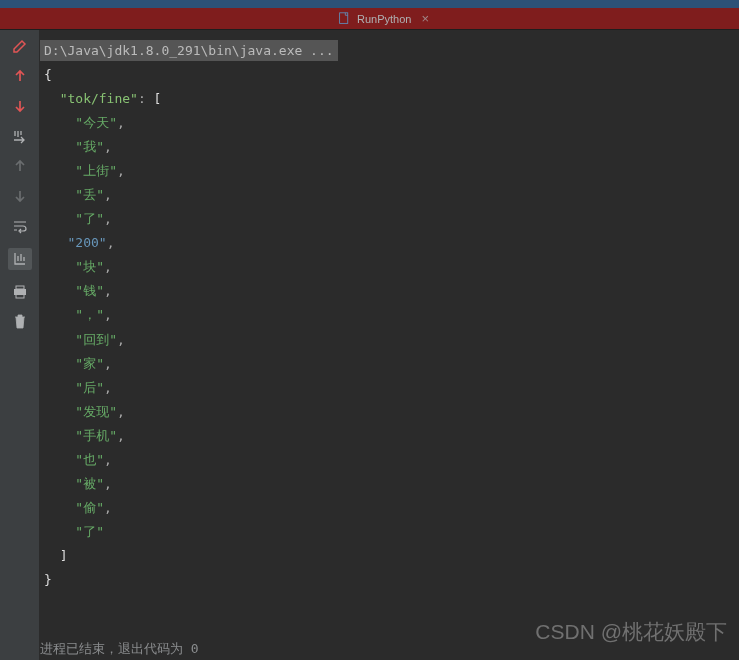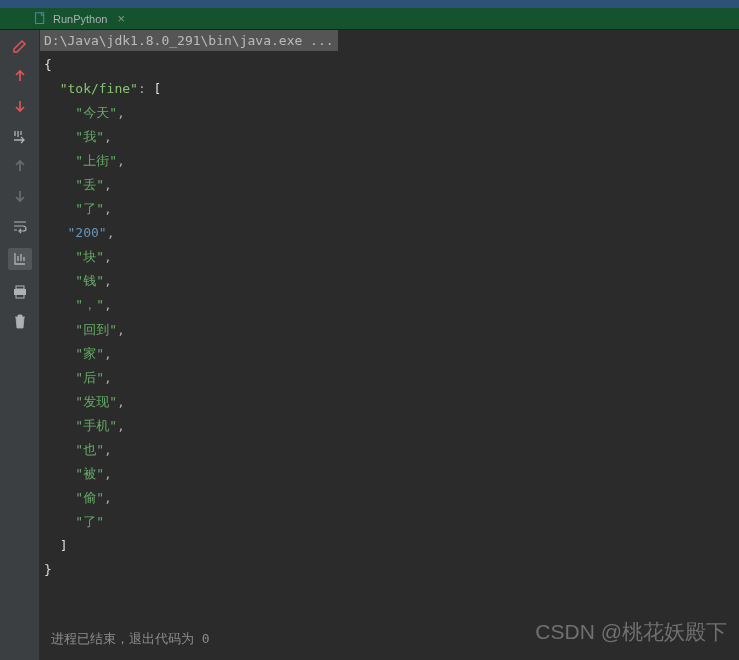--- a/index.html
+++ b/index.html
@@ -12,25 +12,26 @@
       overflow: hidden;
       position: relative;
     }
     .top-bar {
       height: 8px;
       background: #2d5177;
       width: 100%;
     }
     .tab-row {
       height: 22px;
-      background: #14532d;
+      background: #7f1d1d;
       display: flex;
       align-items: center;
       padding-left: 28px;
       border-bottom: 1px solid #1e1e1e;
+      justify-content: center;
     }
     .tab {
       display: flex;
       align-items: center;
       gap: 6px;
       padding: 0 6px;
       height: 100%;
       color: #afb1b3;
       font-size: 11px;
       font-family: sans-serif;
@@ -78,38 +79,38 @@
       flex: 1;
       background: #2b2b2b;
       position: relative;
     }
     .cmd-line {
       background: #555555;
       color: #bbbbbb;
       padding: 3px 4px;
       font-size: 13px;
       display: inline-block;
-      margin-top: 0;
+      margin-top: 10px;
     }
     pre {
       padding: 2px 0 0 4px;
       line-height: 1.85;
       font-size: 13px;
       white-space: pre;
       overflow: hidden;
     }
     .brace { color: #dddddd; }
     .key { color: #88c273; }
     .str { color: #66aa66; }
     .num { color: #6897bb; }
     .comma { color: #aaaaaa; }
     .bracket { color: #dddddd; }
     .exit-line {
       color: #8a8c8e;
-      padding-left: 11px;
+      padding-left: 0;
       margin-top: 48px;
       font-size: 13px;
     }
     .exit-code { color: #8a8c8e; }
     .watermark {
       position: absolute;
       bottom: 14px;
       right: 12px;
       color: #888;
       font-size: 21px;

